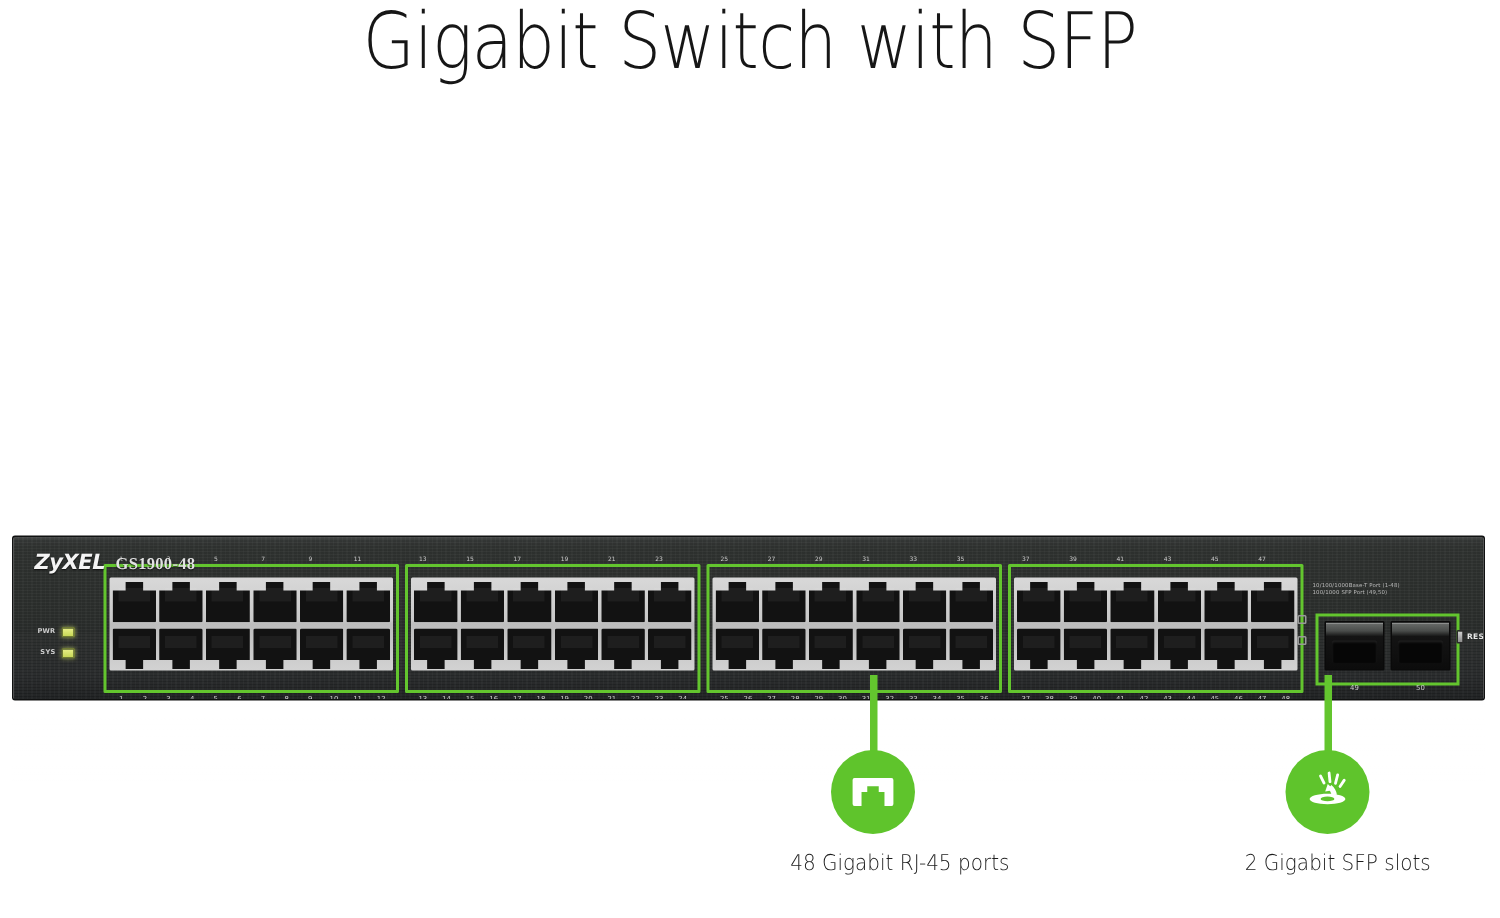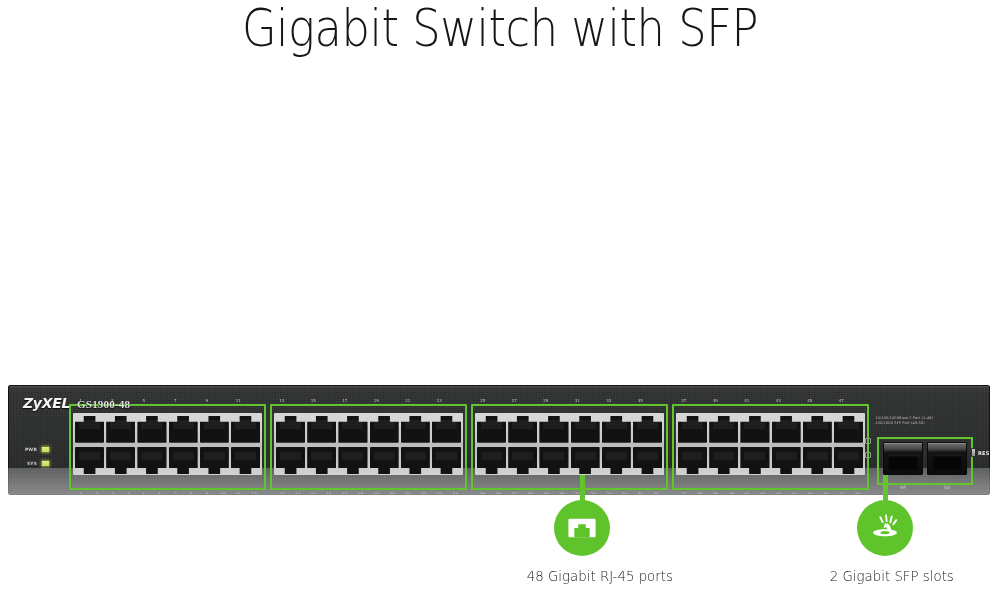--- a/index.html
+++ b/index.html
@@ -40,21 +40,20 @@
   .switch {
     position: absolute;
     left: 8px; top: 7px;
     width: 982px; height: 110px;
     background:
       linear-gradient(180deg,#3a3d3c 0%, #303331 6%, #2c2f2d 48%, #27292a 86%, #1d1f20 100%);
     border: 1px solid #101111;
     border-radius: 2px;
     box-shadow: inset 0 1px 0 rgba(255,255,255,0.10);
     overflow: hidden;
-    margin-top: 28px;
   }
   
   .switch::before {
     content:"";
     position:absolute; inset:0;
     background-image:
       repeating-linear-gradient(0deg, rgba(255,255,255,0.035) 0 1px, rgba(0,0,0,0.04) 1px 2px),
       repeating-linear-gradient(90deg, rgba(255,255,255,0.025) 0 1px, rgba(0,0,0,0.03) 1px 3px);
     opacity: .85;
     pointer-events: none;

